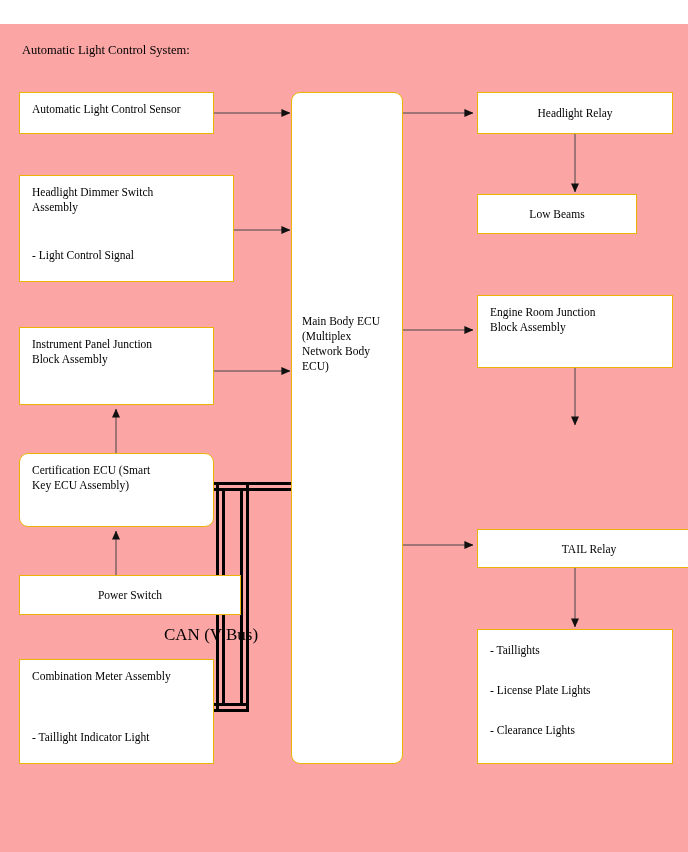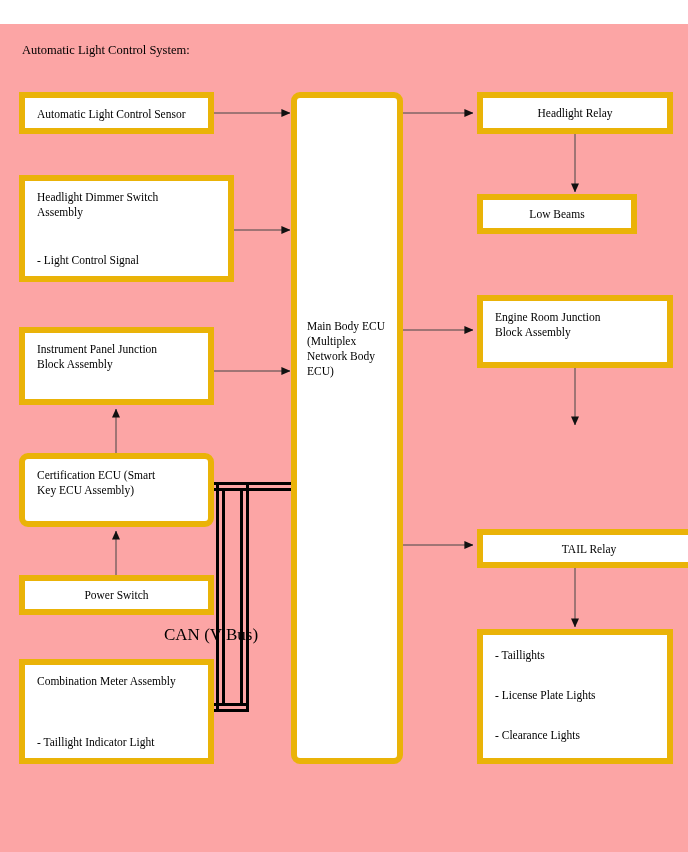--- a/index.html
+++ b/index.html
@@ -20,21 +20,21 @@
     position: absolute;
     left: 22px;
     top: 19px;
     font-size: 12.5px;
     color: #000;
     white-space: nowrap;
   }
   .node {
     position: absolute;
     box-sizing: border-box;
-    border: 6px solid #eab308;
+    border: 1px solid #eab308;
     background: #ffffff;
     font-size: 11.5px;
     line-height: 15px;
     color: #000;
   }
   .node.rounded {
     border-radius: 9px;
   }
   .node .lbl {
     position: absolute;
@@ -148,21 +148,21 @@
   <div class="node" style="left:19px; top:303px; width:195px; height:78px;">
     <span class="lbl topleft">Instrument Panel Junction
 Block Assembly</span>
   </div>
 
   <div class="node rounded" style="left:19px; top:429px; width:195px; height:74px;">
     <span class="lbl topleft">Certification ECU (Smart
 Key ECU Assembly)</span>
   </div>
 
-  <div class="node" style="left:19px; top:551px; width:195px; height:40px;">
+  <div class="node" style="left:19px; top:551px; width:222px; height:40px;">
     <span class="lbl center">Power Switch</span>
   </div>
 
   <div class="node" style="left:19px; top:635px; width:195px; height:105px;">
     <span class="lbl topleft">Combination Meter Assembly</span>
     <span class="lbl l2" style="top:70px;">- Taillight Indicator Light</span>
   </div>
 
   <div class="node rounded" style="left:291px; top:68px; width:112px; height:672px;">
     <span class="lbl" style="left:10px; top:221px;">Main Body ECU

